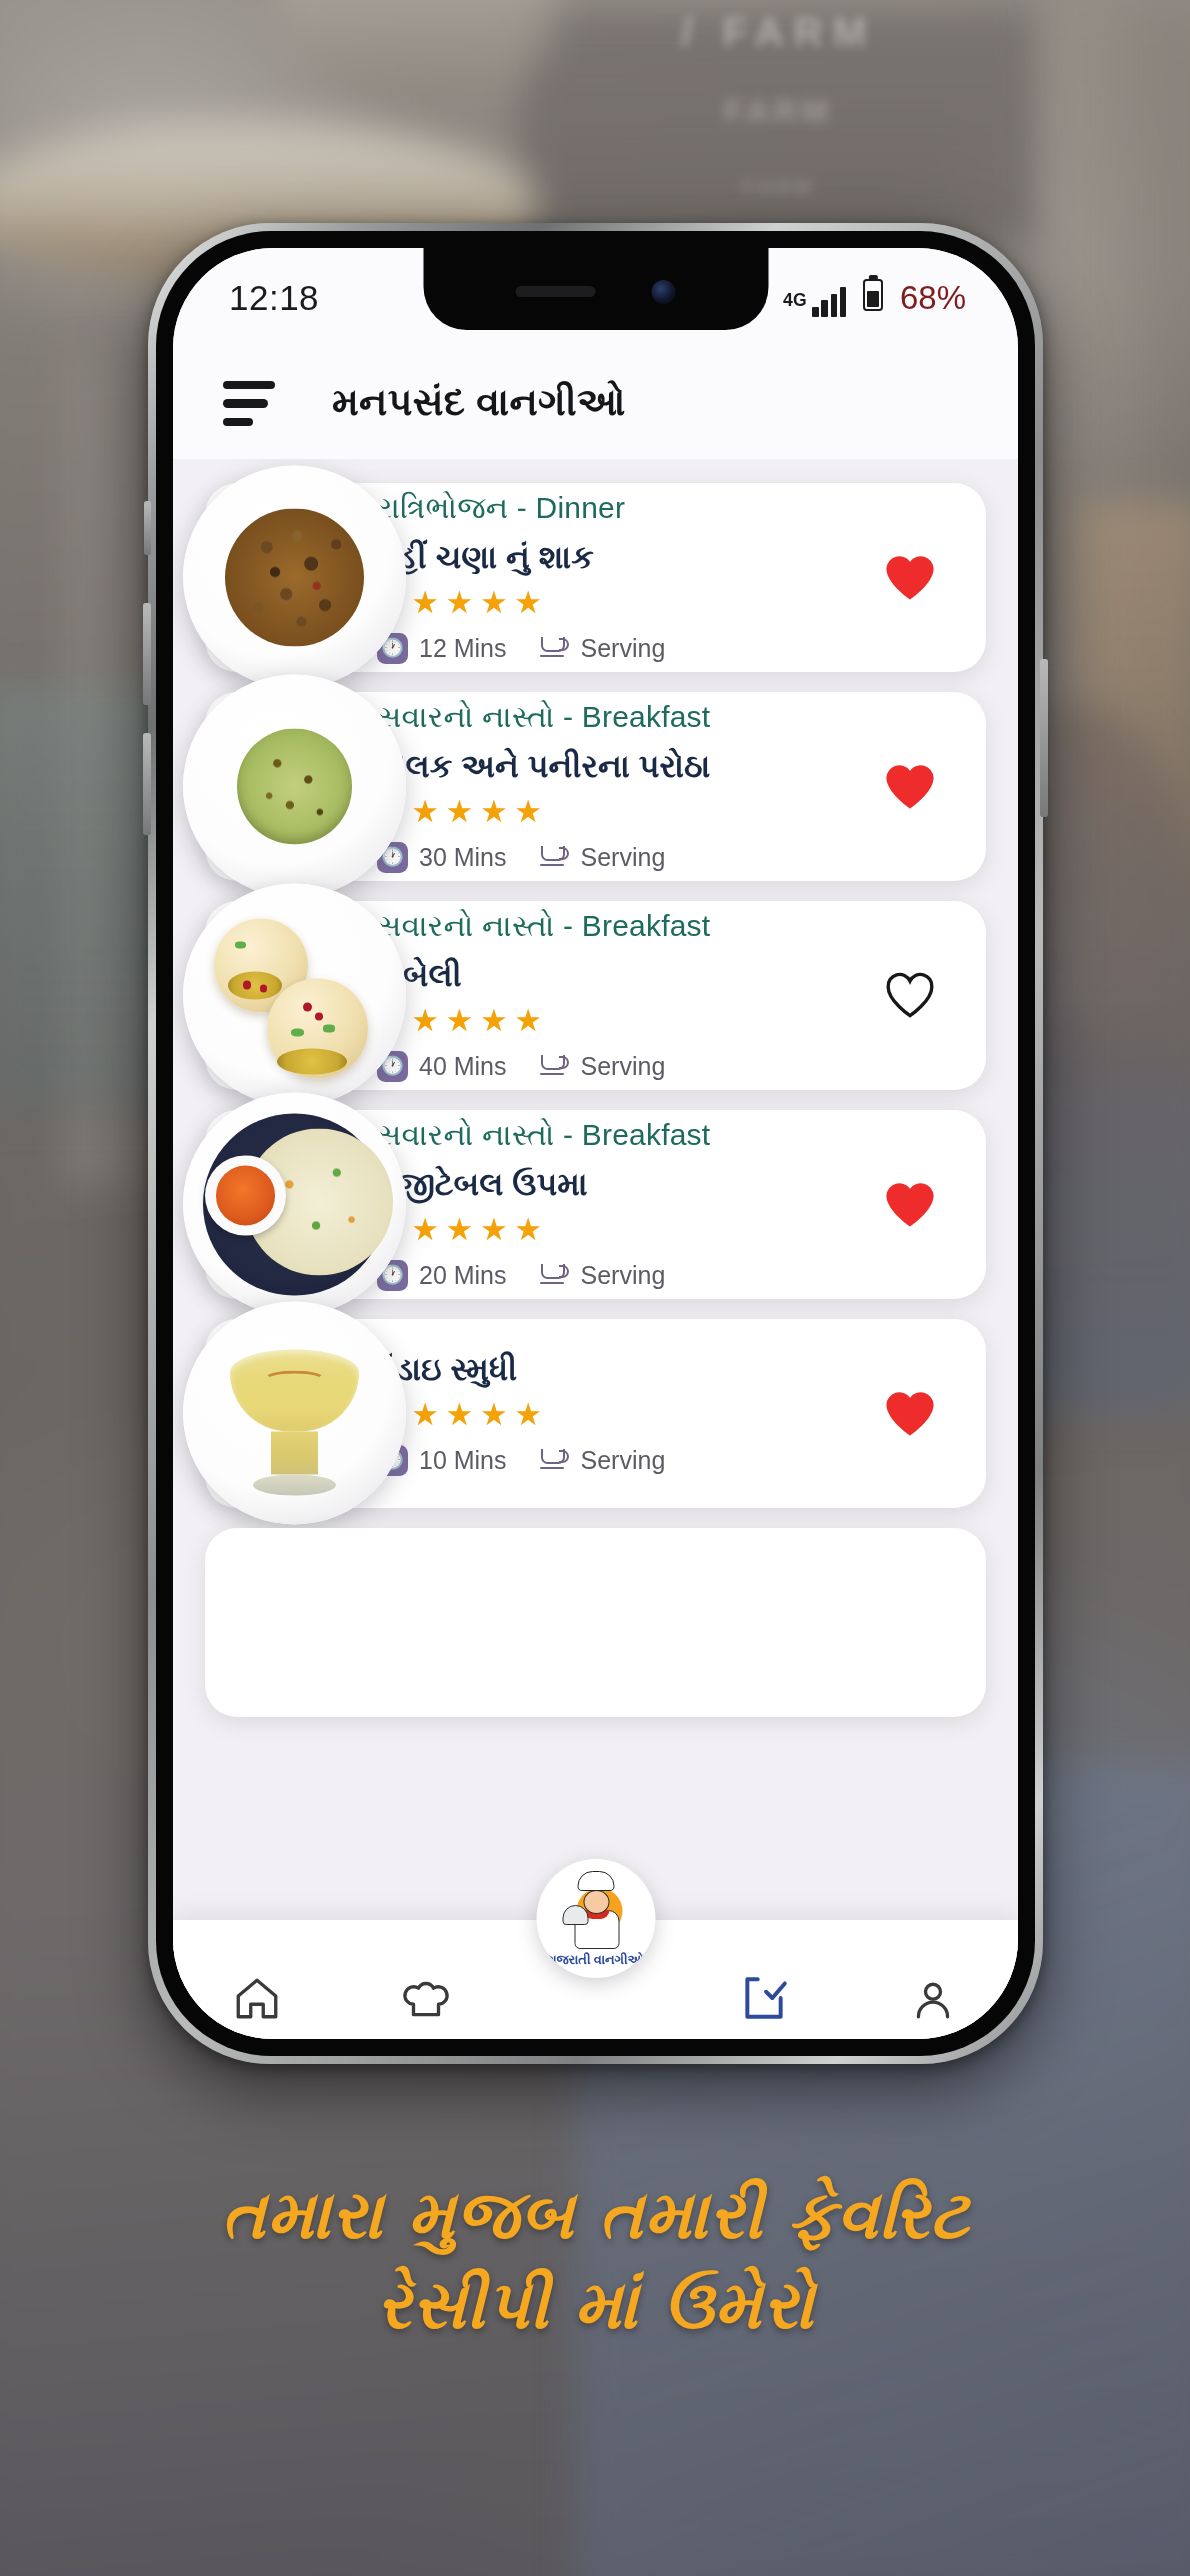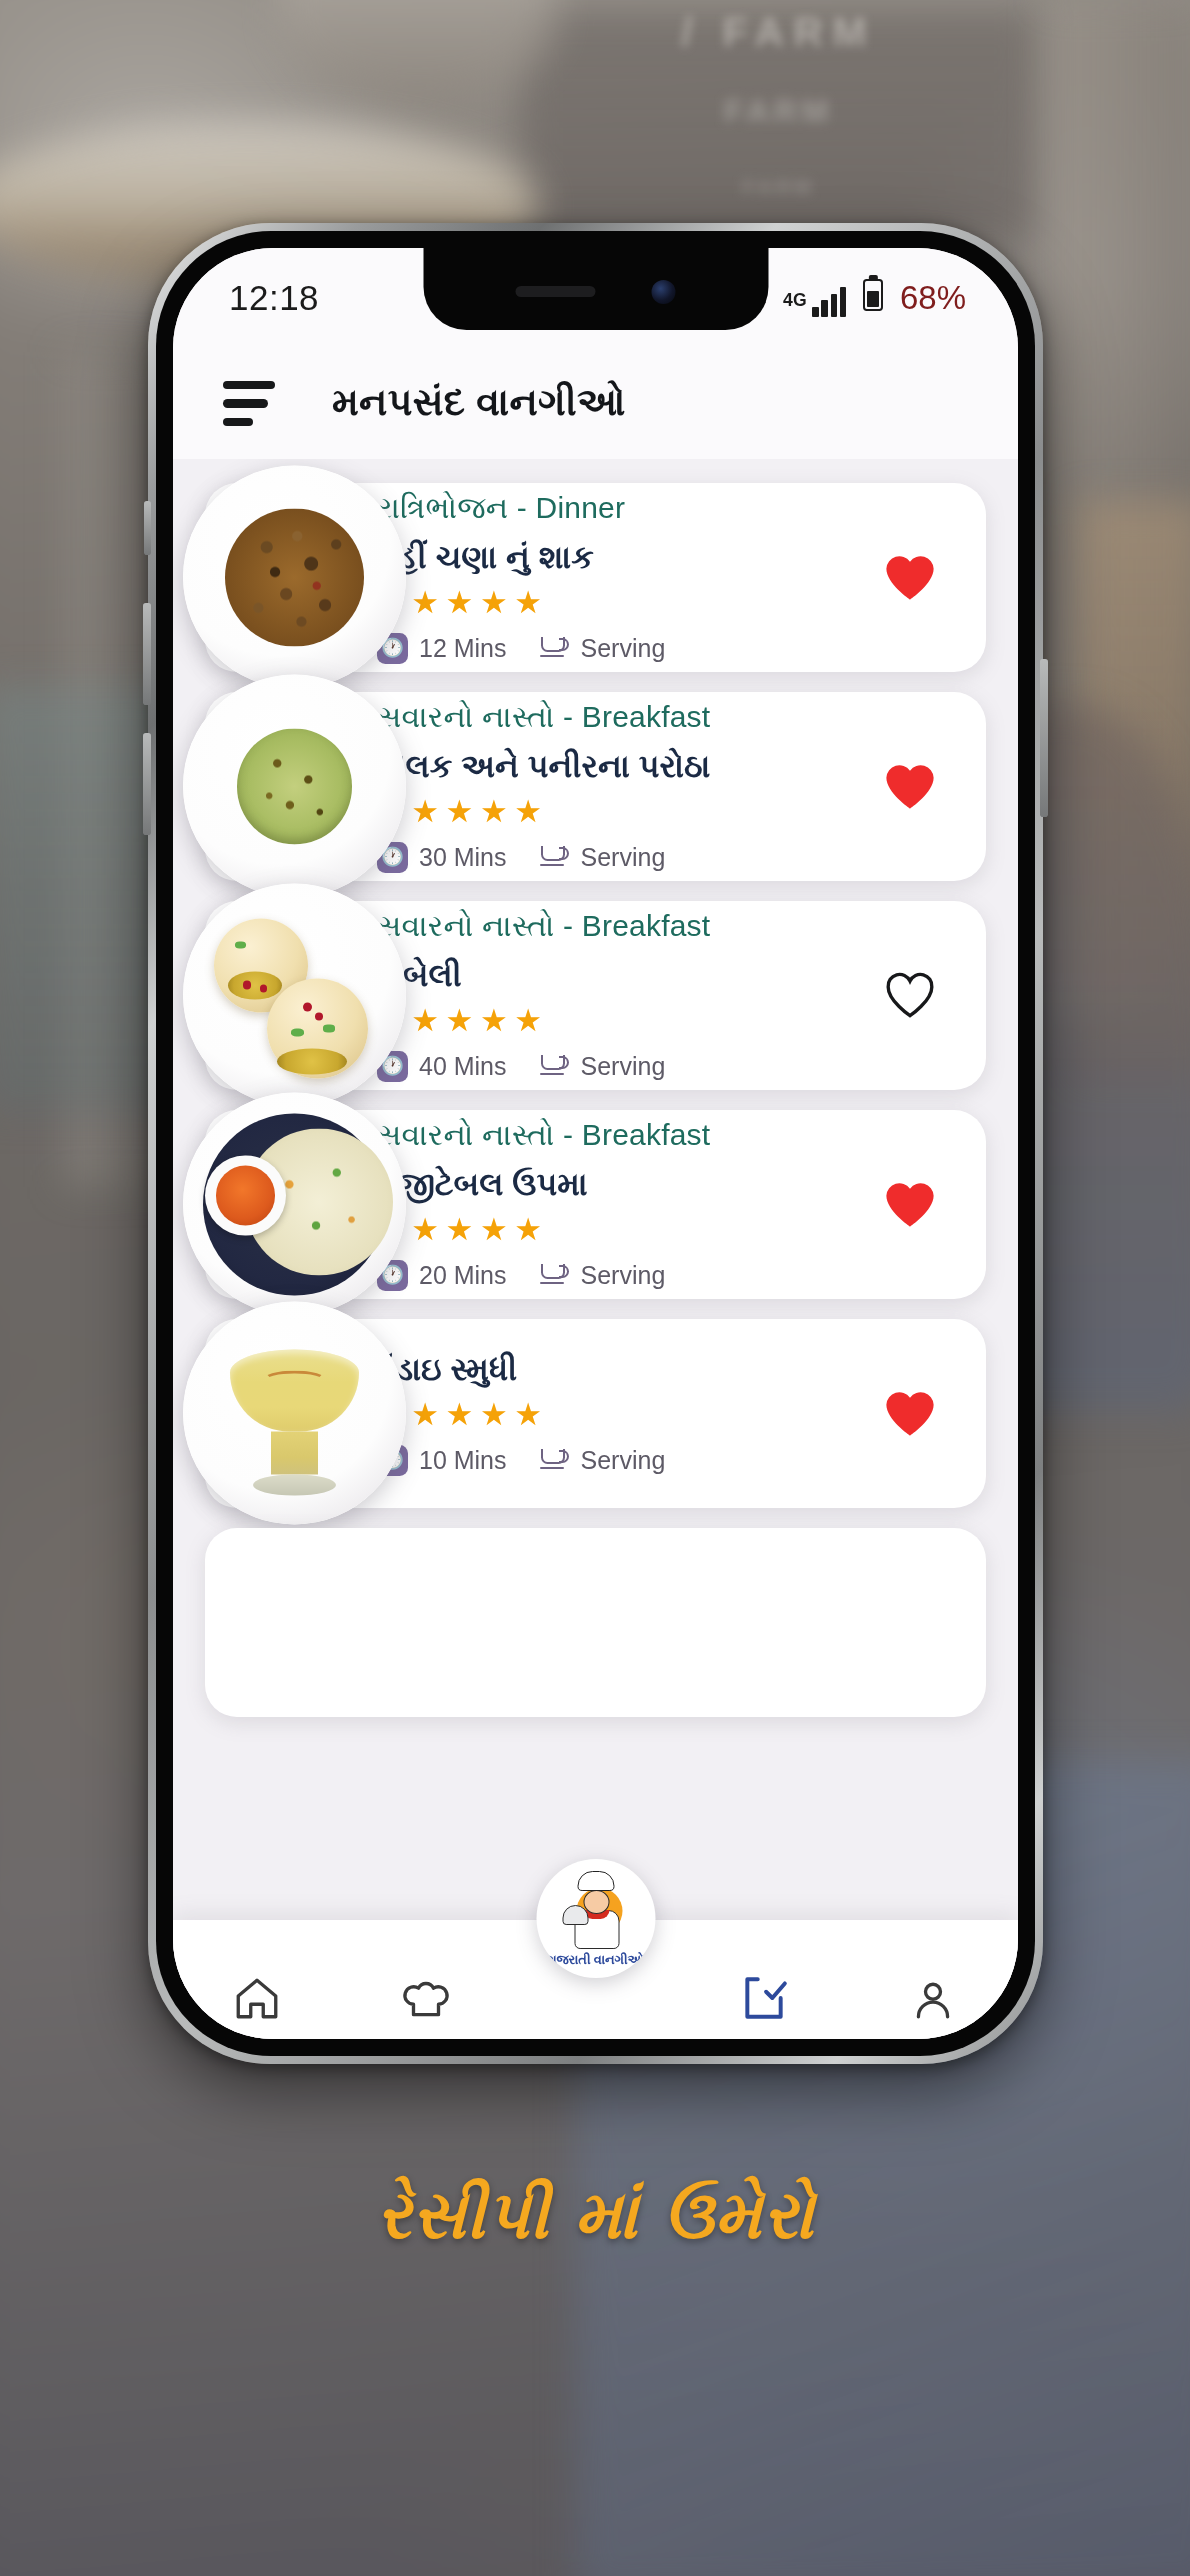--- a/index.html
+++ b/index.html
@@ -622,15 +622,16 @@
         <div class="fab-text">
           <span>ગુજરાતી </span><span>વાનગીઓ</span>
         </div>
       </div>
 
     </div>
   </div>
 </div>
 
 <div class="caption">
+  <div class="caption-line">તમારા મુજબ તમારી ફેવરિટ</div>
   <div class="caption-line">રેસીપી માં  ઉમેરો</div>
 </div>
 
 
 </body></html>

